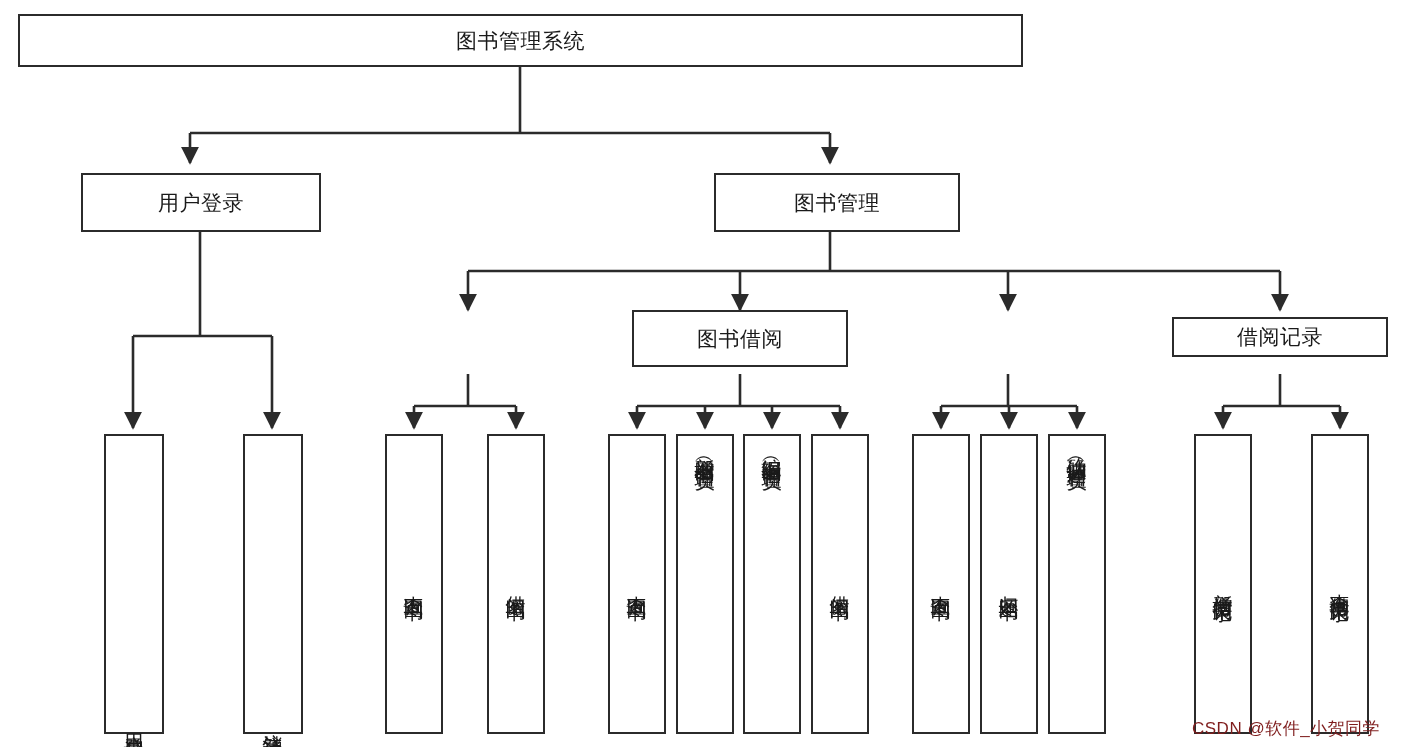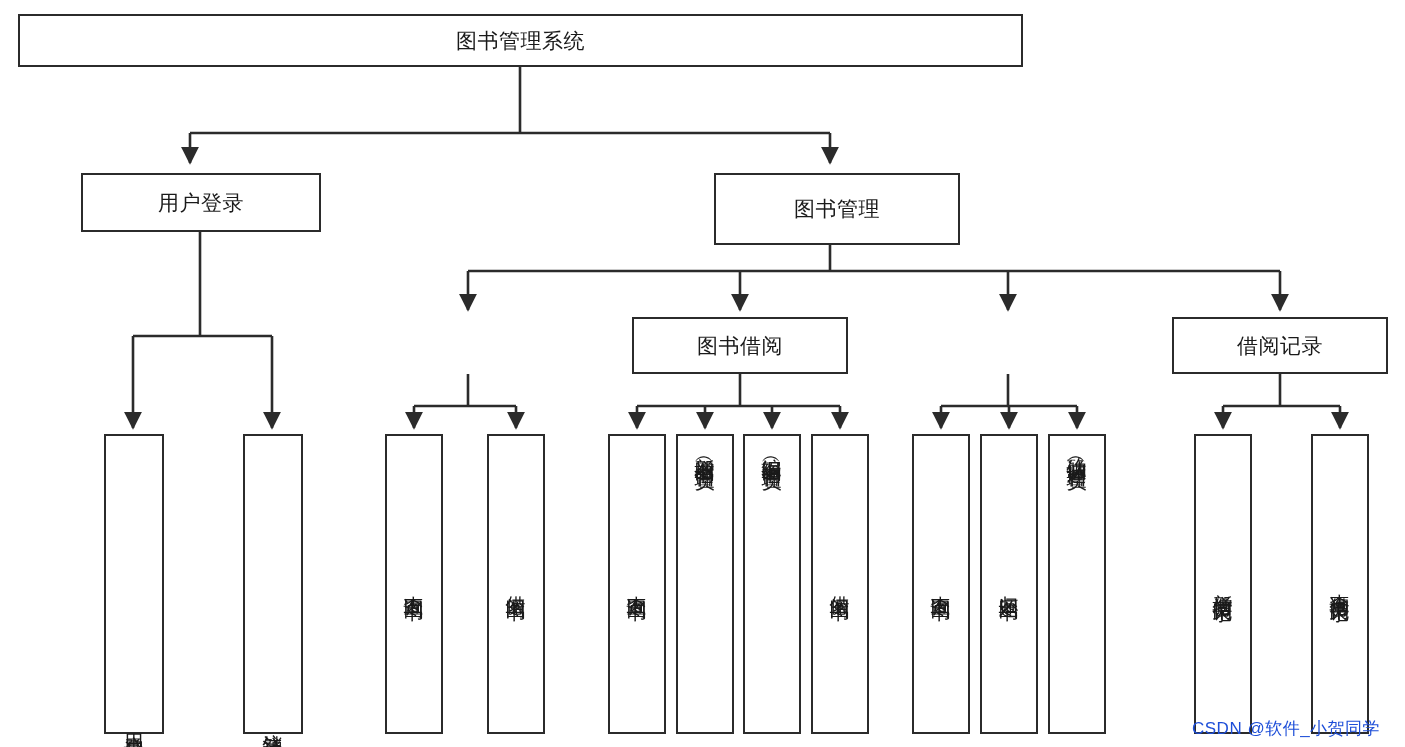--- a/index.html
+++ b/index.html
@@ -59,21 +59,21 @@
   }
   .node.vertical.align-bottom {
     align-items: flex-end;
   }
   .node.vertical.align-top {
     align-items: flex-start;
   }
   .watermark {
     position: absolute;
     font-size: 17px;
-    color: #1d4ed8;
+    color: #7f1d1d;
     white-space: nowrap;
     letter-spacing: 0.5px;
   }
 </style>
 </head>
 <body>
 
 <div id="canvas">
 
   <svg id="edges" viewBox="0 0 1405 747">
@@ -126,28 +126,28 @@
     </g>
   </svg>
 
   <div class="node" style="left:18px; top:14px; width:1005px; height:53px;">
     <span class="node-label">图书管理系统</span>
   </div>
 
   <div class="node" style="left:81px; top:173px; width:240px; height:59px;">
     <span class="node-label">用户登录</span>
   </div>
-  <div class="node" style="left:714px; top:173px; width:246px; height:72px;">
+  <div class="node" style="left:714px; top:173px; width:246px; height:59px;">
     <span class="node-label">图书管理</span>
   </div>
 
-  <div class="node" style="left:632px; top:317px; width:216px; height:57px;">
+  <div class="node" style="left:632px; top:310px; width:216px; height:57px;">
     <span class="node-label">图书借阅</span>
   </div>
-  <div class="node" style="left:1172px; top:317px; width:216px; height:57px;">
+  <div class="node" style="left:1172px; top:317px; width:216px; height:40px;">
     <span class="node-label">借阅记录</span>
   </div>
 
   <div class="node vertical align-bottom" style="left:104px; top:434px; width:60px; height:300px;">
     <span class="node-label">用户登录</span>
   </div>
   <div class="node vertical align-bottom" style="left:243px; top:434px; width:60px; height:300px;">
     <span class="node-label">注销登录</span>
   </div>
 

